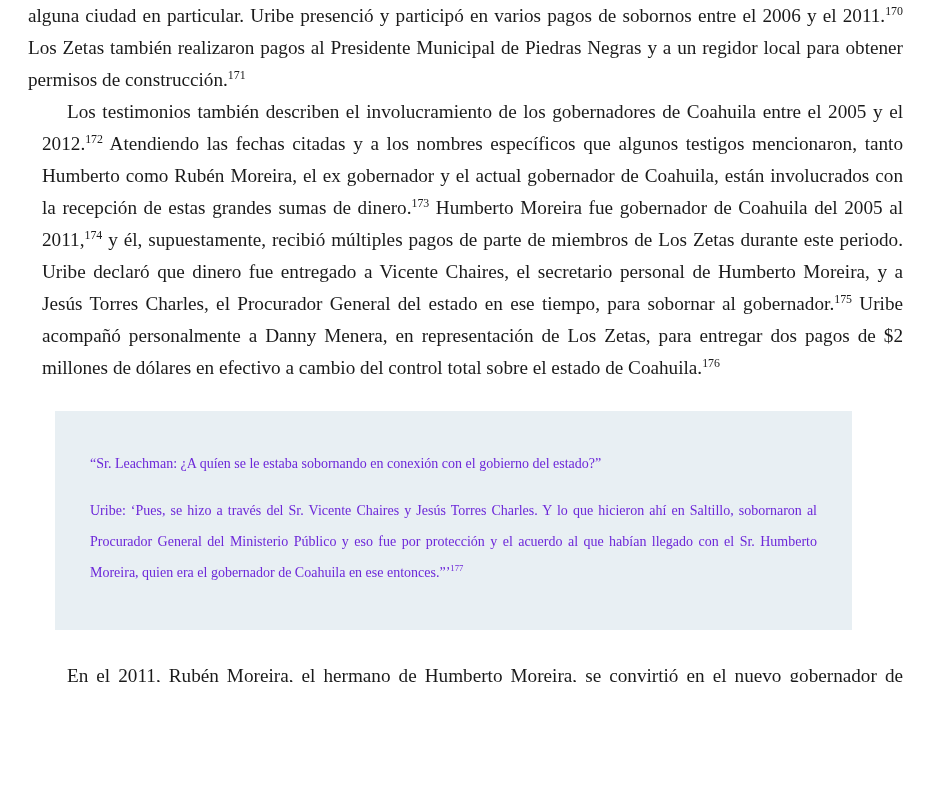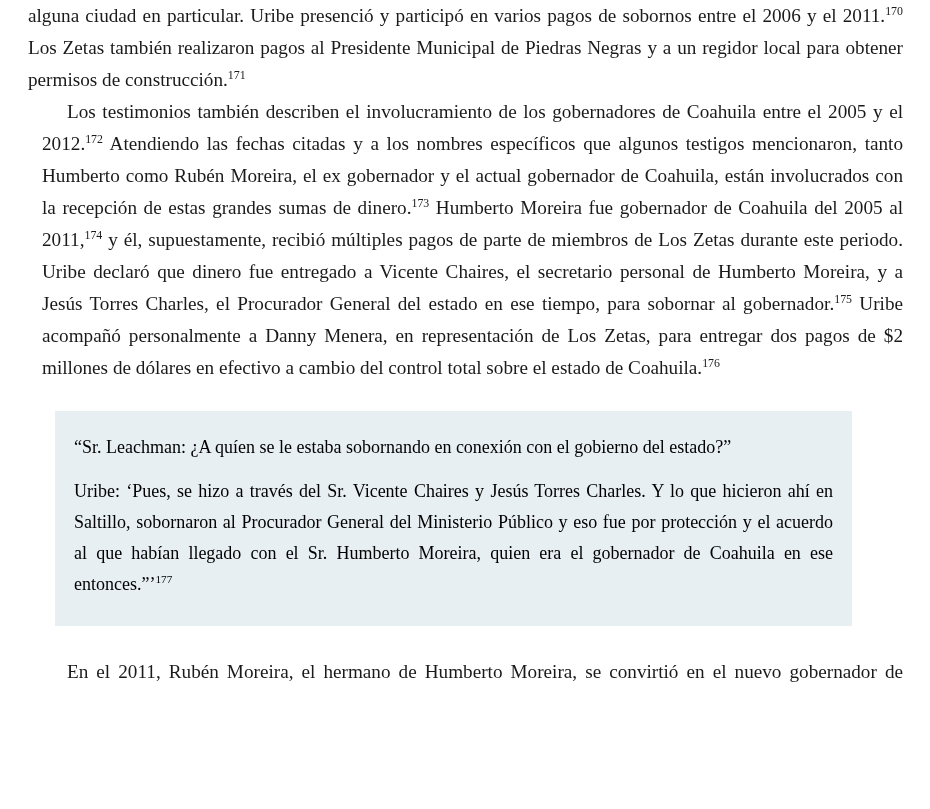--- a/index.html
+++ b/index.html
@@ -59,26 +59,26 @@
 
   .quote-box {
     background: #e8eff3;
     box-sizing: border-box;
     width: 797px;
     margin: 0 0 0 27px;
     padding: 21px 19px 26px 19px;
   }
 
   p.quote-para {
-    margin: 0;
-    font-size: 18px;
+    margin: 16px;
+    font-size: 14px;
     line-height: 31px;
     text-align: justify;
     text-justify: inter-word;
-    color: #000000;
+    color: #6d28d9;
   }
 
   p.quote-para + p.quote-para {
     margin-top: 13px;
     font-family: Liberation Serif, serif;
   }
 
   .gap-before-quote { height: 27px; }
   .gap-after-quote  { height: 30px; }
 </style>

